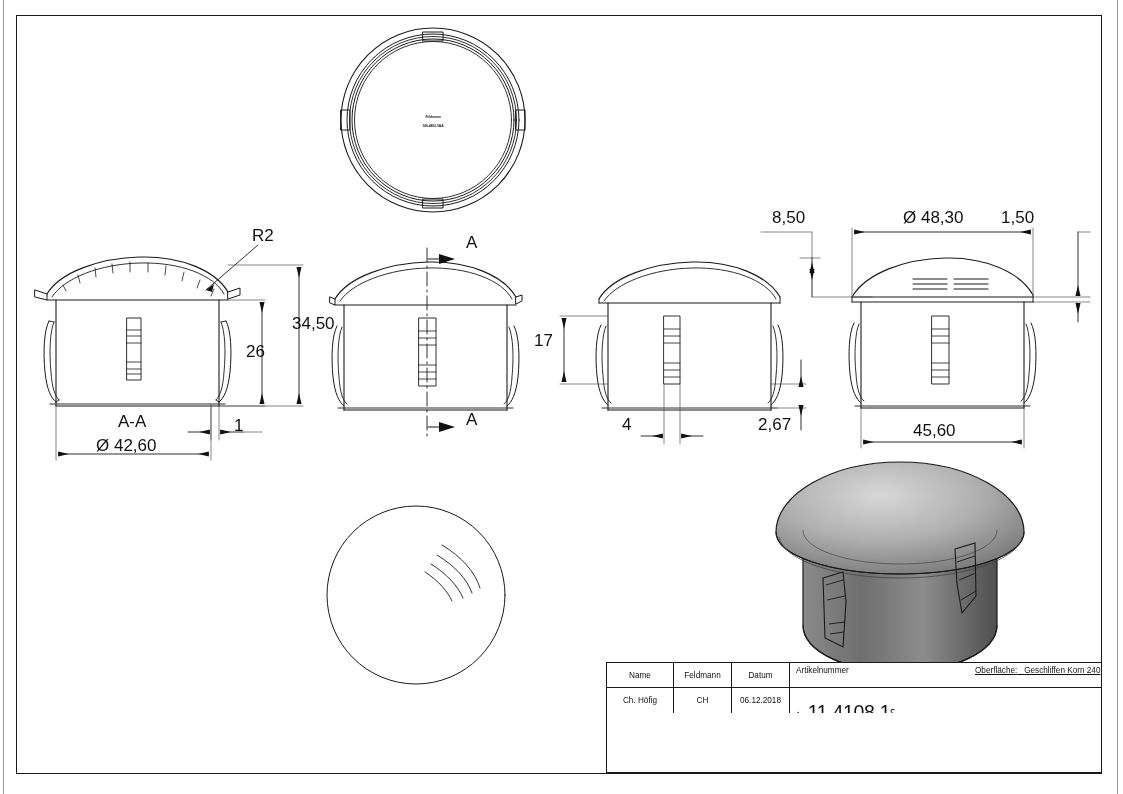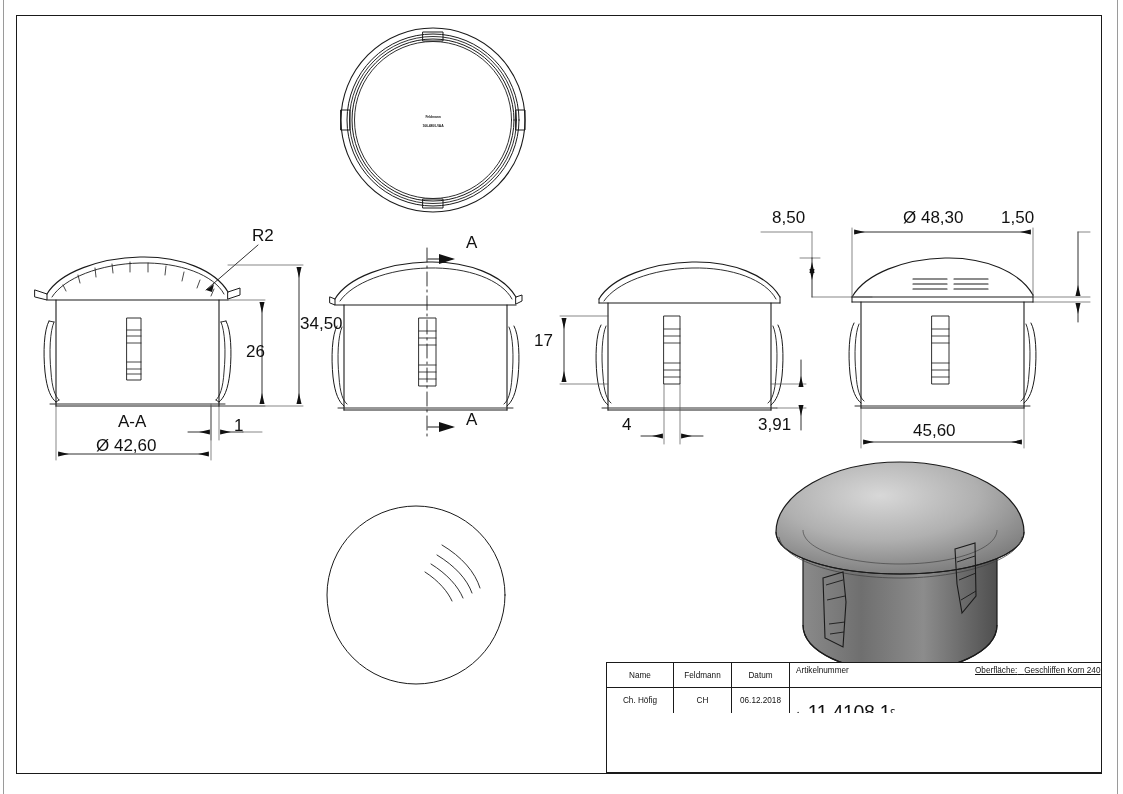--- a/index.html
+++ b/index.html
@@ -448,32 +448,32 @@
       <path d="M961,600 L976,591" stroke="#1a1a1a" stroke-width="0.9" fill="none"></path>
 
       <path d="M803,625 C803,652 848,672 900,672 C952,672 997,652 997,625" fill="none" stroke="#1a1a1a" stroke-width="1.2"></path>
     </g>
   </svg>
 
   <div class="tiny-label" style="left:400px; top:115px; width:66px;">Feldmann</div>
   <div class="tiny-label" style="left:400px; top:124px; width:66px;">166-4800-VAA</div>
 
   <div class="dimtext" style="left:252px; top:226px;">R2</div>
-  <div class="dimtext" style="left:300px; top:314px;">34,50</div>
+  <div class="dimtext" style="left:292px; top:314px;">34,50</div>
   <div class="dimtext" style="left:246px; top:342px;">26</div>
   <div class="dimtext" style="left:234px; top:416px;">1</div>
   <div class="dimtext" style="left:118px; top:412px;">A-A</div>
   <div class="dimtext" style="left:96px; top:436px;">Ø 42,60</div>
 
   <div class="dimtext" style="left:466px; top:233px;">A</div>
   <div class="dimtext" style="left:466px; top:410px;">A</div>
 
   <div class="dimtext" style="left:534px; top:331px;">17</div>
   <div class="dimtext" style="left:622px; top:415px;">4</div>
-  <div class="dimtext" style="left:758px; top:415px;">3,91</div>
+  <div class="dimtext" style="left:758px; top:415px;">2,67</div>
 
   <div class="dimtext" style="left:772px; top:208px;">8,50</div>
   <div class="dimtext" style="left:903px; top:208px;">Ø 48,30</div>
   <div class="dimtext" style="left:1001px; top:208px;">1,50</div>
   <div class="dimtext" style="left:913px; top:421px;">45,60</div>
 
   <div id="title-block">
 
     <div class="tb-row" id="tb-row1">
       <div class="tb-cell tb-c-name">Name</div>

